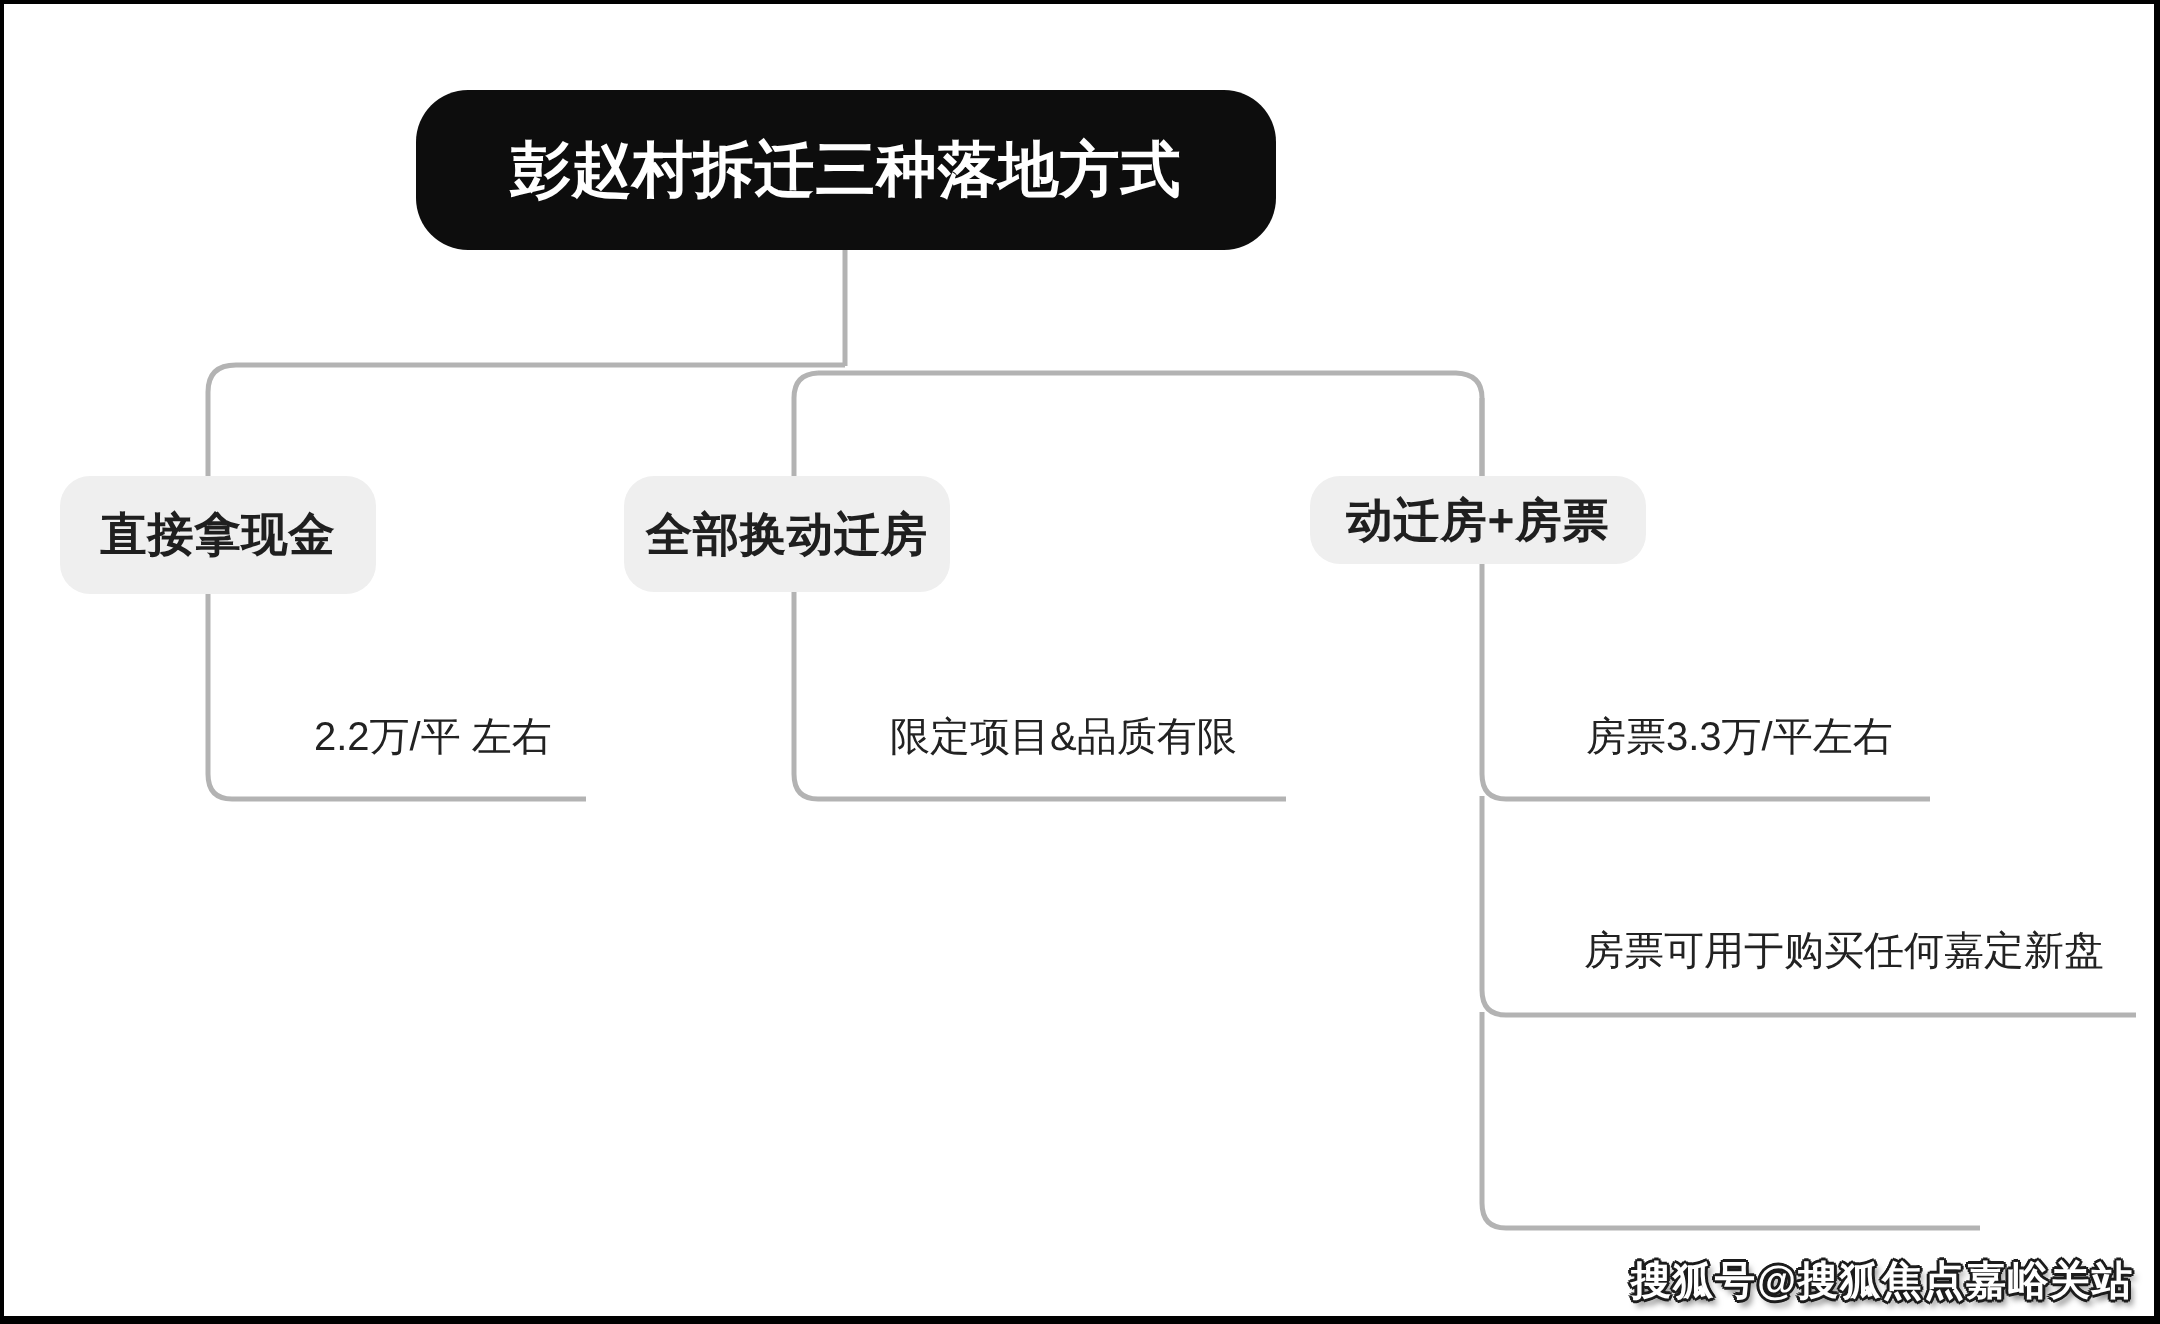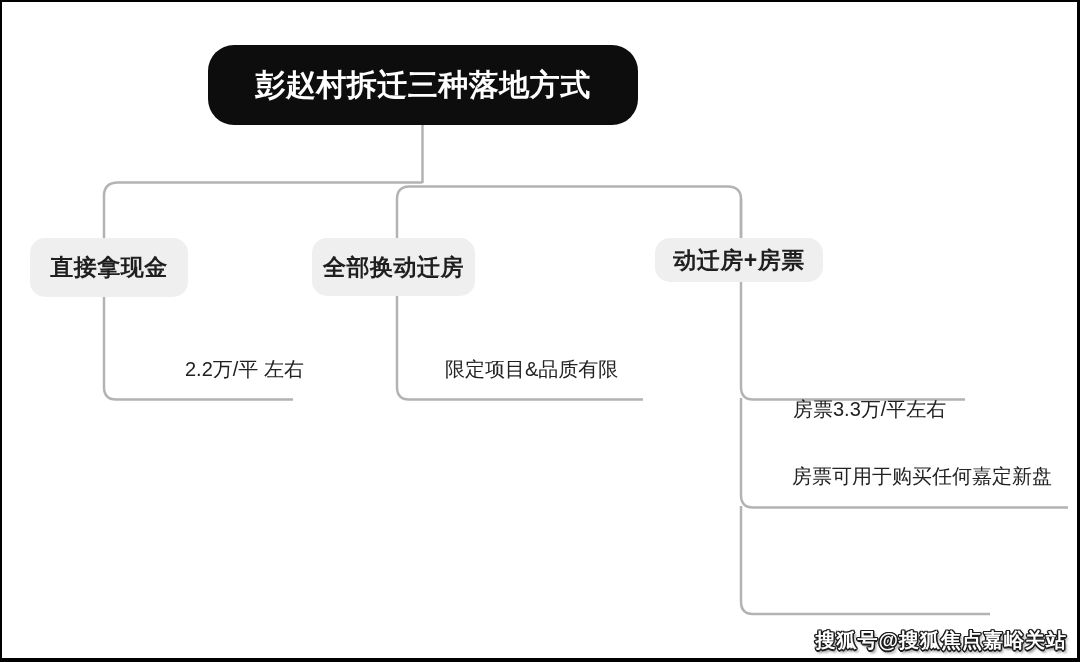--- a/index.html
+++ b/index.html
@@ -57,23 +57,23 @@
   .node.b2 { left: 310px; top: 236px; width: 163px; height: 58px; }
   .node.b3 { left: 653px; top: 236px; width: 168px; height: 44px; }
   .leaf {
     position: absolute;
     white-space: nowrap;
     color: var(--color-leaf_text, #222222);
     font-size: 20px;
     line-height: 28px;
     z-index: 2;
   }
-  .leaf.l1  { left: 155px; top: 353px; margin-left: 28px; }
+  .leaf.l1  { left: 155px; top: 353px; }
   .leaf.l2  { left: 443px; top: 353px; }
-  .leaf.l3a { left: 791px; top: 353px; margin-top: 40px; }
+  .leaf.l3a { left: 791px; top: 353px; }
   .leaf.l3b { left: 790px; top: 460px; }
   .leaf.l3c { left: 793px; top: 572px; }
   .watermark {
     position: absolute;
     right: 10px; bottom: 4px;
     font-size: 20px;
     font-weight: 700;
     letter-spacing: 1px;
     color: #ffffff;
     z-index: 3;

